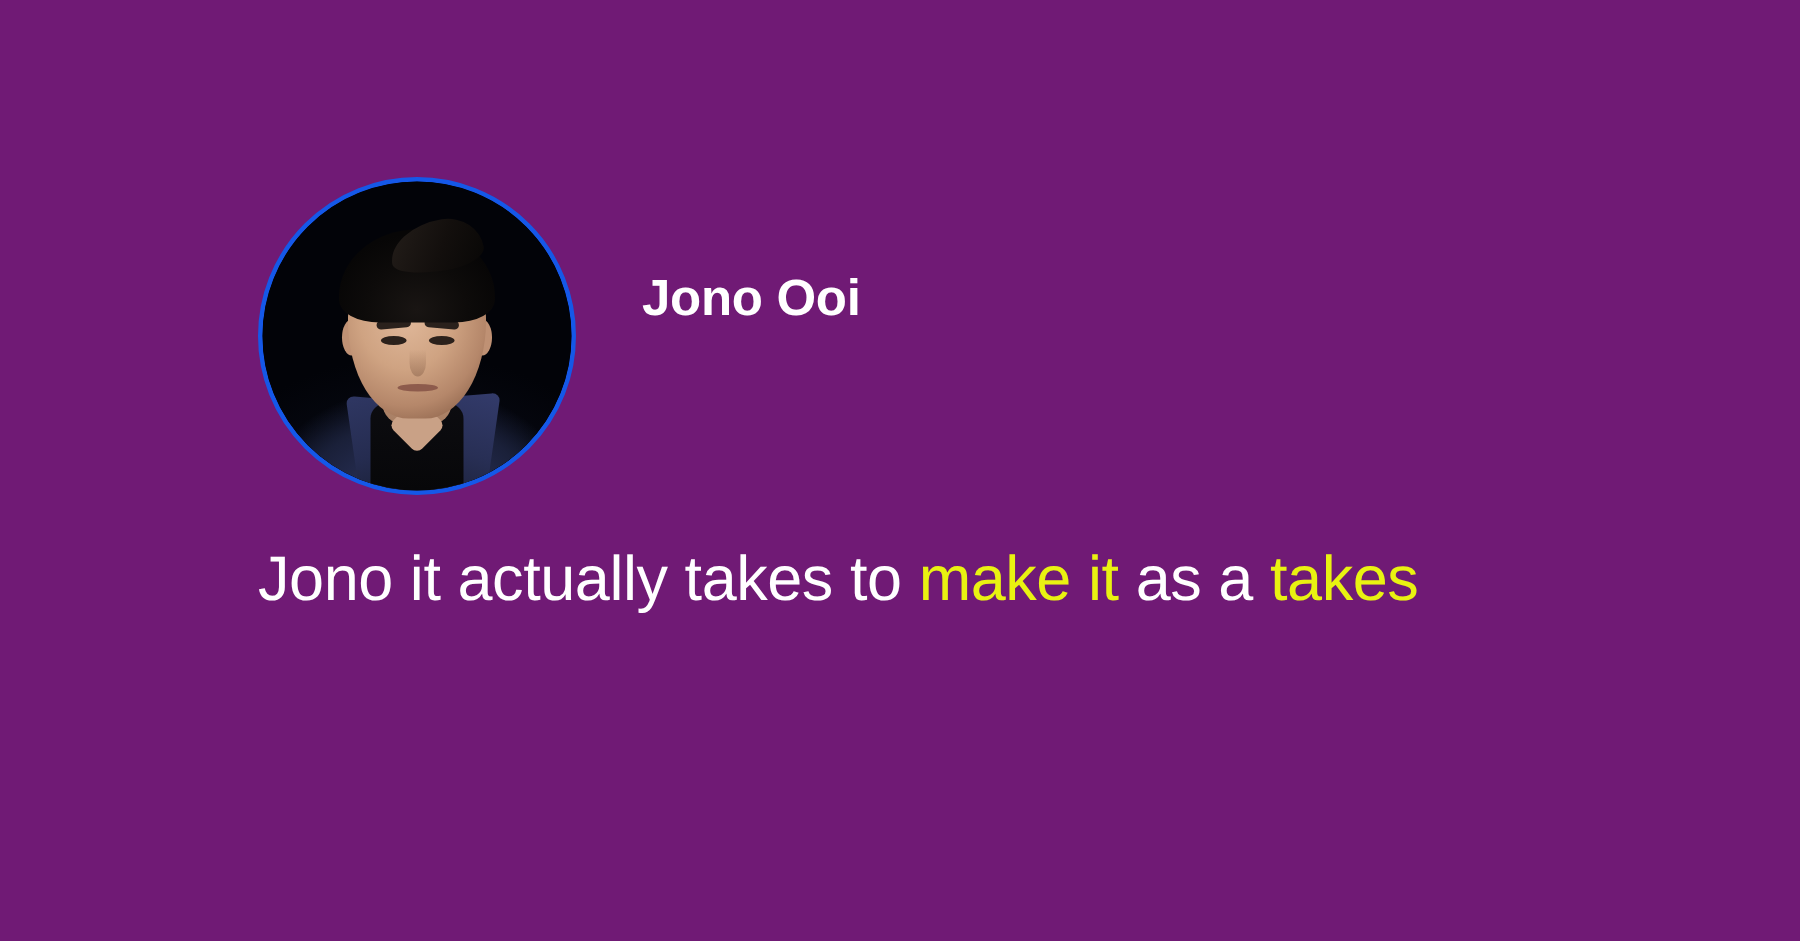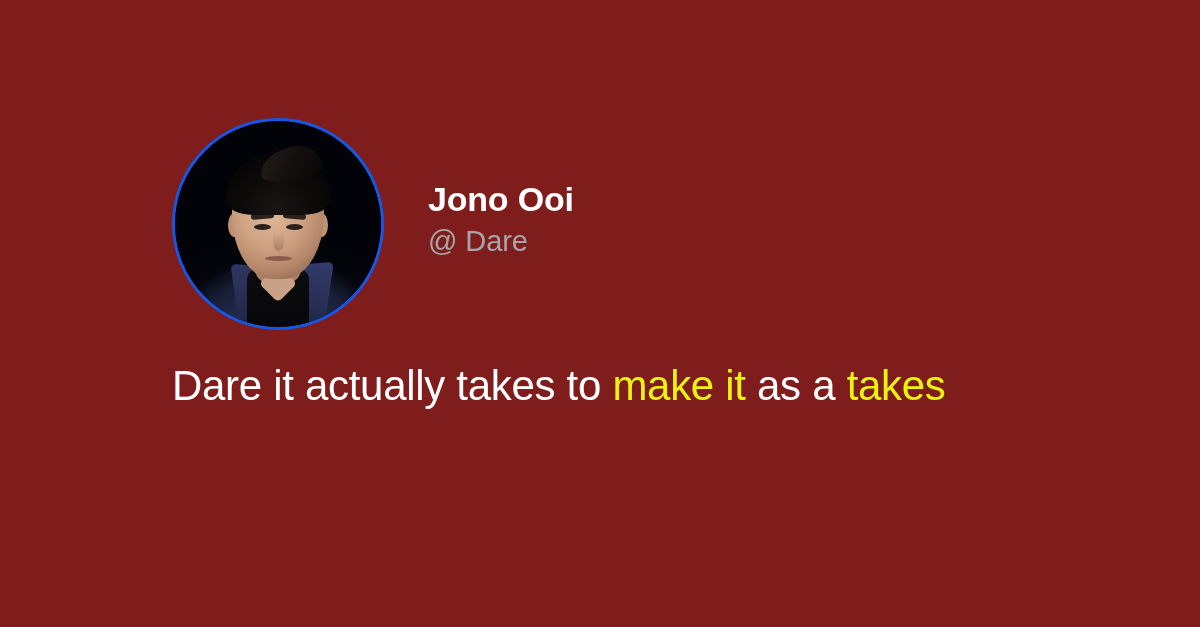--- a/index.html
+++ b/index.html
@@ -11,21 +11,21 @@
     height: 627px;
     overflow: hidden;
     font-family: "Liberation Sans", sans-serif;
     background: #082680;
   }
 
   .card {
     position: relative;
     width: 1200px;
     height: 627px;
-    background: #7f1d1d;
+    background: #701a75;
     box-sizing: border-box;
   }
 
   
   .profile-row {
     position: absolute;
     left: 172px;
     top: 118px;
     display: flex;
     align-items: flex-start;
@@ -298,20 +298,19 @@
         <div class="av-eye-r"></div>
         <div class="av-nose"></div>
         <div class="av-mouth"></div>
         <div class="av-hair"></div>
         <div class="av-hair-quiff"></div>
       </div>
     </div>
 
     <div class="identity">
       <div class="person-name">Jono Ooi</div>
-      <div class="person-role">@ Dare</div>
     </div>
 
   </div>
 
-  <div class="headline"><span>Dare it actually takes to </span><span class="hl-accent">make it</span><span> as a </span><span class="hl-accent">takes</span></div>
+  <div class="headline"><span>Jono it actually takes to </span><span class="hl-accent">make it</span><span> as a </span><span class="hl-accent">takes</span></div>
 
 </div>
 
 </body></html>

